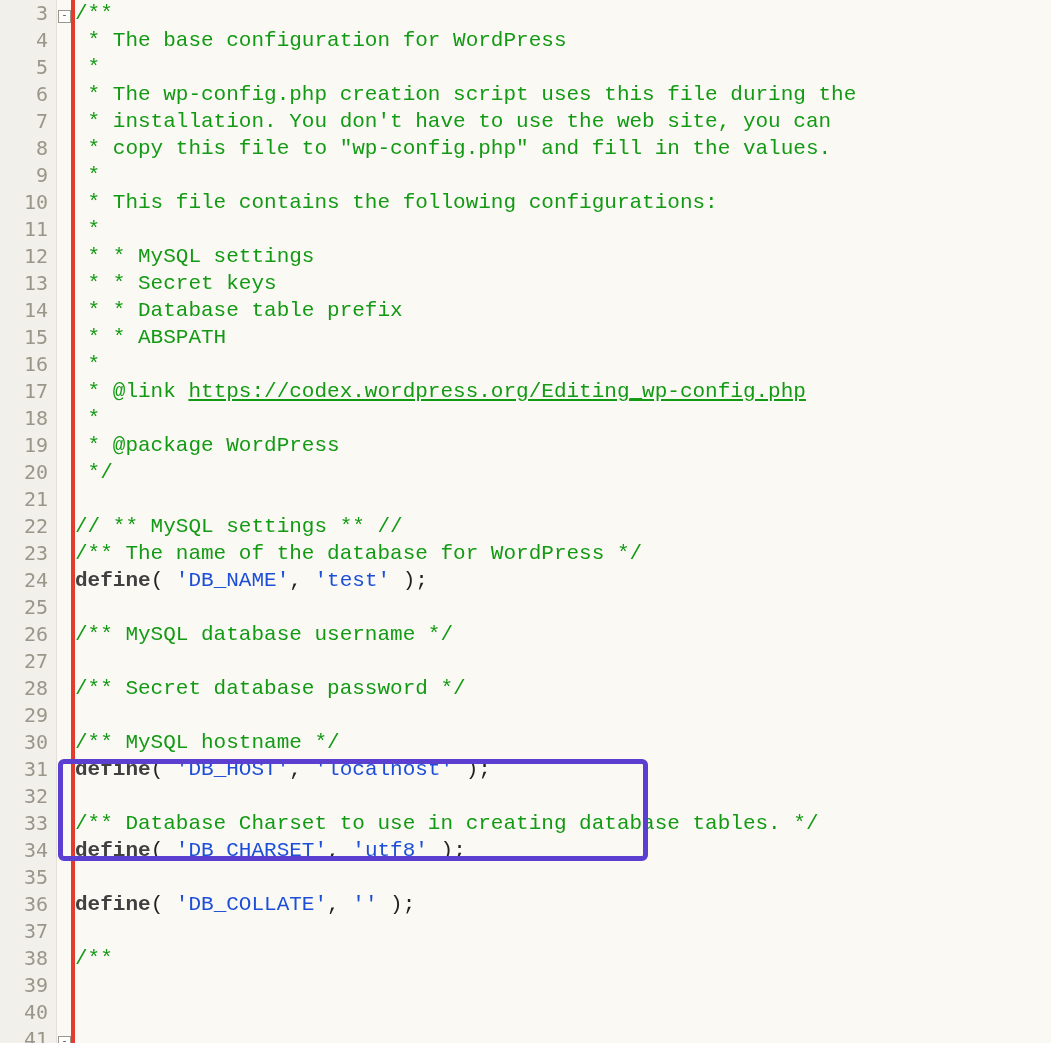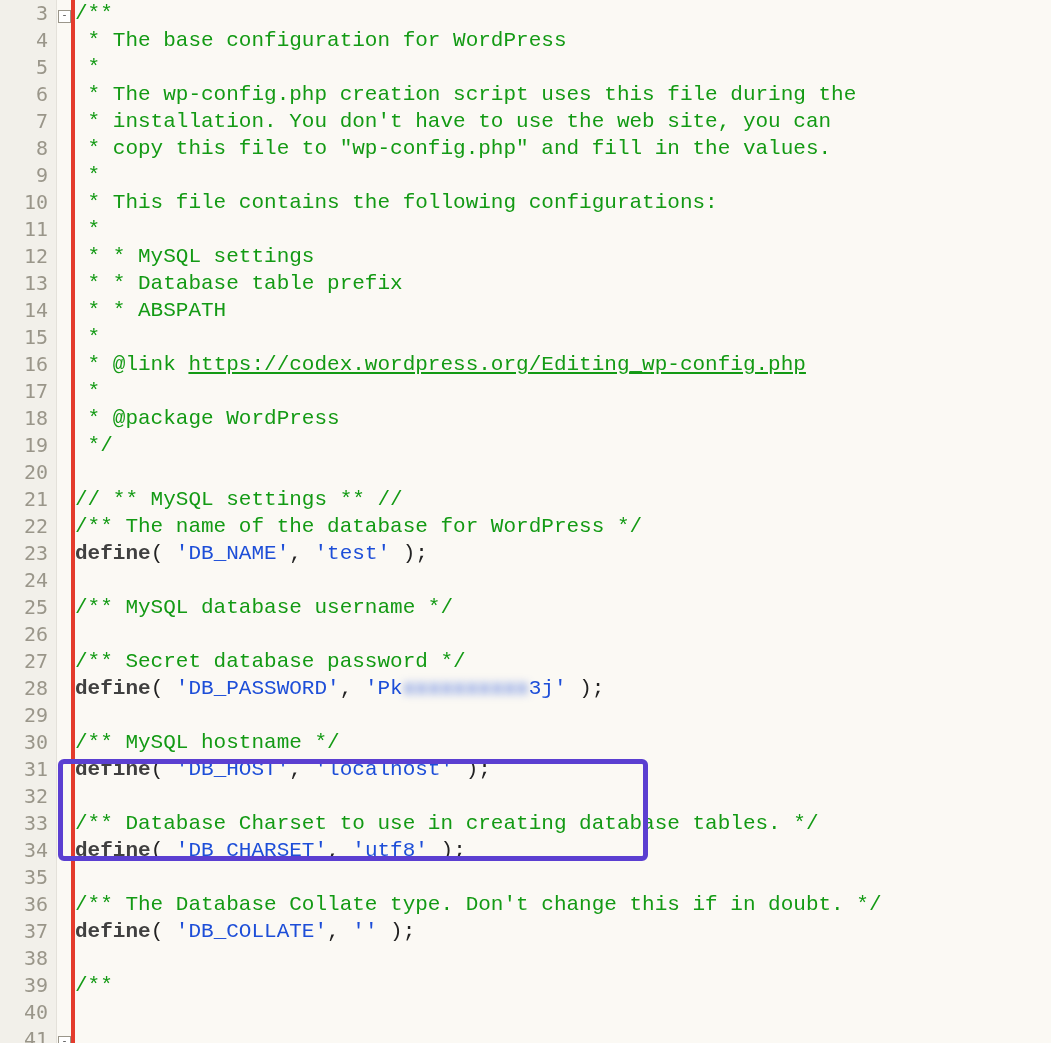--- a/index.html
+++ b/index.html
@@ -73,42 +73,41 @@
       <div class="row"><span class="c">/**</span></div>
       <div class="row"><span class="c"> * The base configuration for WordPress</span></div>
       <div class="row"><span class="c"> *</span></div>
       <div class="row"><span class="c"> * The wp-config.php creation script uses this file during the</span></div>
       <div class="row"><span class="c"> * installation. You don't have to use the web site, you can</span></div>
       <div class="row"><span class="c"> * copy this file to "wp-config.php" and fill in the values.</span></div>
       <div class="row"><span class="c"> *</span></div>
       <div class="row"><span class="c"> * This file contains the following configurations:</span></div>
       <div class="row"><span class="c"> *</span></div>
       <div class="row"><span class="c"> * * MySQL settings</span></div>
+      <div class="row"><span class="c"> * * Secret keys</span></div>
       <div class="row"><span class="c"> * * Database table prefix</span></div>
       <div class="row"><span class="c"> * * ABSPATH</span></div>
       <div class="row"><span class="c"> *</span></div>
       <div class="row"><span class="c"> * @link </span><span class="link">https://codex.wordpress.org/Editing_wp-config.php</span></div>
       <div class="row"><span class="c"> *</span></div>
       <div class="row"><span class="c"> * @package WordPress</span></div>
       <div class="row"><span class="c"> */</span></div>
       <div class="row"></div>
       <div class="row"><span class="c">// ** MySQL settings ** //</span></div>
       <div class="row"><span class="c">/** The name of the database for WordPress */</span></div>
       <div class="row"><span class="kw">define</span><span class="p">( </span><span class="str">'DB_NAME'</span><span class="p">, </span><span class="str">'test'</span><span class="p"> );</span></div>
       <div class="row"></div>
       <div class="row"><span class="c">/** MySQL database username */</span></div>
       <div class="row"></div>
       <div class="row"><span class="c">/** Secret database password */</span></div>
-      <div class="row"><span class="kw">define</span><span class="p">( </span><span class="str">'DB_PASSWORD'</span><span class="p">, </span><span class="str">'Pk<span class="blur">xxxxxxxxxx</span>3j'</span><span class="p"> );</span></div>
       <div class="row"></div>
       <div class="row"><span class="c">/** MySQL hostname */</span></div>
       <div class="row"><span class="kw">define</span><span class="p">( </span><span class="str">'DB_HOST'</span><span class="p">, </span><span class="str">'localhost'</span><span class="p"> );</span></div>
       <div class="row"></div>
       <div class="row"><span class="c">/** Database Charset to use in creating database tables. */</span></div>
       <div class="row"><span class="kw">define</span><span class="p">( </span><span class="str">'DB_CHARSET'</span><span class="p">, </span><span class="str">'utf8'</span><span class="p"> );</span></div>
       <div class="row"></div>
-      <div class="row"><span class="c">/** The Database Collate type. Don't change this if in doubt. */</span></div>
       <div class="row"><span class="kw">define</span><span class="p">( </span><span class="str">'DB_COLLATE'</span><span class="p">, </span><span class="str">''</span><span class="p"> );</span></div>
       <div class="row"></div>
       <div class="row"><span class="c">/**</span></div>
       <div class="highlight" style="top: 759px; left: -17px; width: 580px; height: 91.8px;"></div>
     </div>
 </div>
 
 </body></html>

